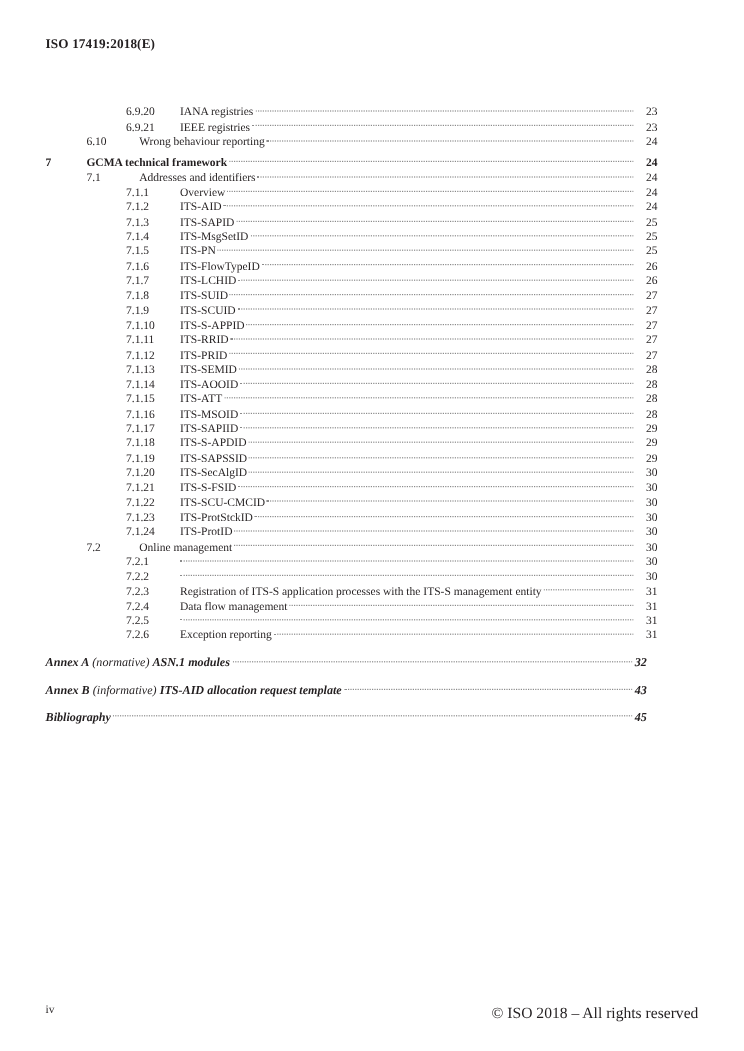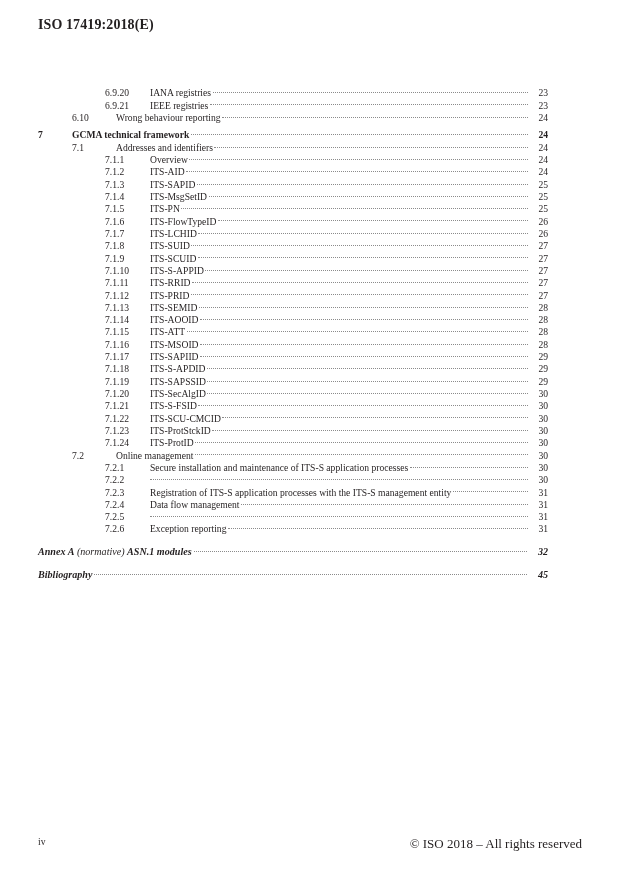--- a/index.html
+++ b/index.html
@@ -15,24 +15,24 @@
     position: relative;
     overflow: hidden;
   }
   .page {
     position: absolute;
     inset: 0;
   }
   .running-head {
     position: absolute;
     left: 38px;
-    top: 17px;
+    top: 31px;
     font-family: "Liberation Serif", serif;
     font-weight: bold;
-    font-size: 14px;
+    font-size: 11px;
     letter-spacing: 0.1px;
     color: #231f20;
     white-space: nowrap;
   }
   .toc {
     position: absolute;
     left: 38px;
     top: 84px;
     width: 510px;
   }
@@ -111,21 +111,21 @@
     content: "";
     position: absolute;
     left: 0;
     right: 0;
     bottom: 3.4px;
     border-bottom: 1px dotted #8b8b8b;
   }
   .annex-row .pg {
     flex: 0 0 auto;
     width: 19px;
-    text-align: right;
+    text-align: left;
     font-weight: bold;
     padding-left: 2px;
   }
   .annex-row .lbl { font-weight: bold; }
   .annex-row .kind { font-weight: normal; }
   .annex-row .name { font-weight: bold; }
 
   .footer-left {
     position: absolute;
     left: 38px;
@@ -326,21 +326,20 @@
           <span class="pg">30</span>
         </div>
         <div class="toc-row lvl2">
           <span class="num">7.2</span>
           <span class="title">Online management</span>
           <span class="leader"></span>
           <span class="pg">30</span>
         </div>
         <div class="toc-row lvl3">
           <span class="num">7.2.1</span>
-          <span class="title">Secure installation and maintenance of ITS-S application processes</span>
           <span class="leader"></span>
           <span class="pg">30</span>
         </div>
         <div class="toc-row lvl3">
           <span class="num">7.2.2</span>
           <span class="leader"></span>
           <span class="pg">30</span>
         </div>
         <div class="toc-row lvl3">
           <span class="num">7.2.3</span>
@@ -366,20 +365,25 @@
           <span class="pg">31</span>
         </div>
       </div>
     <div id="toc-annexes">
         <div class="annex-row">
           <span class="title"><span class="lbl">Annex A</span> <span class="kind">(normative)</span> <span class="name">ASN.1 modules</span></span>
           <span class="leader"></span>
           <span class="pg">32</span>
         </div>
         <div class="annex-row">
+          <span class="title"><span class="lbl">Annex B</span> <span class="kind">(informative)</span> <span class="name">ITS-AID allocation request template</span></span>
+          <span class="leader"></span>
+          <span class="pg">43</span>
+        </div>
+        <div class="annex-row">
           <span class="title lbl">Bibliography</span>
           <span class="leader"></span>
           <span class="pg">45</span>
         </div>
       </div>
   </div>
 
   <div class="footer-left">iv</div>
   <div class="footer-right">© ISO 2018 – All rights reserved</div>
 

